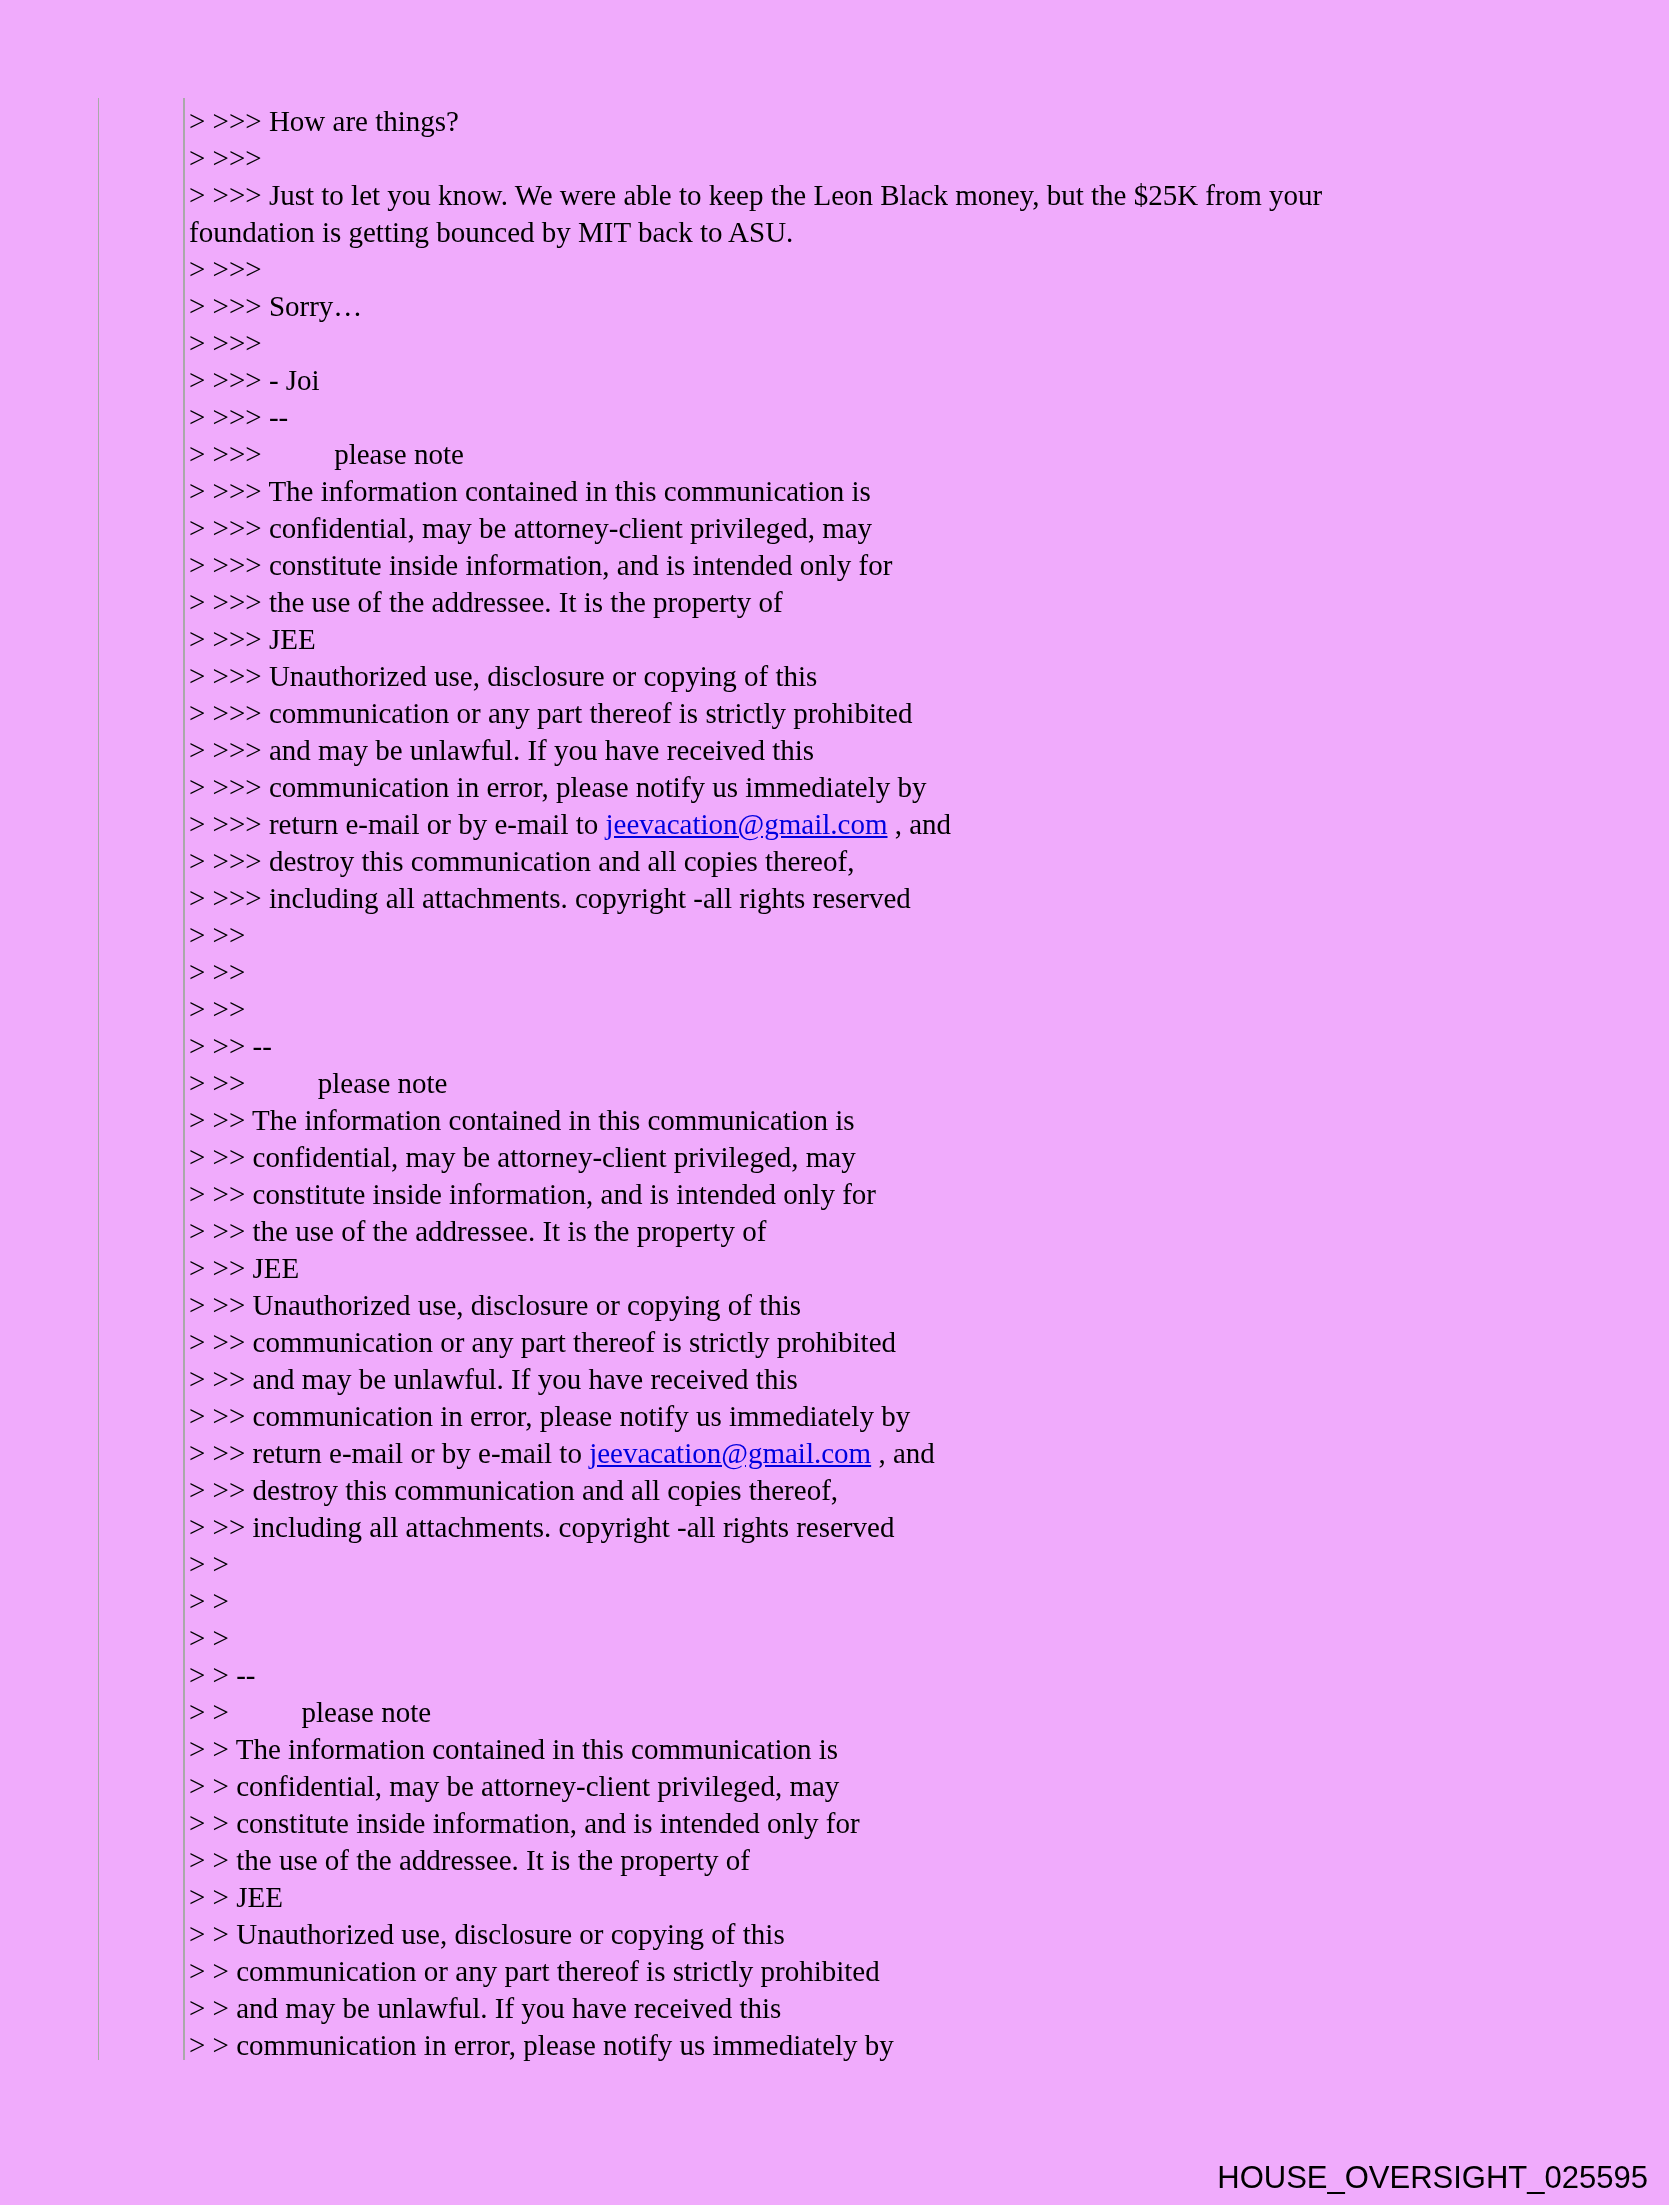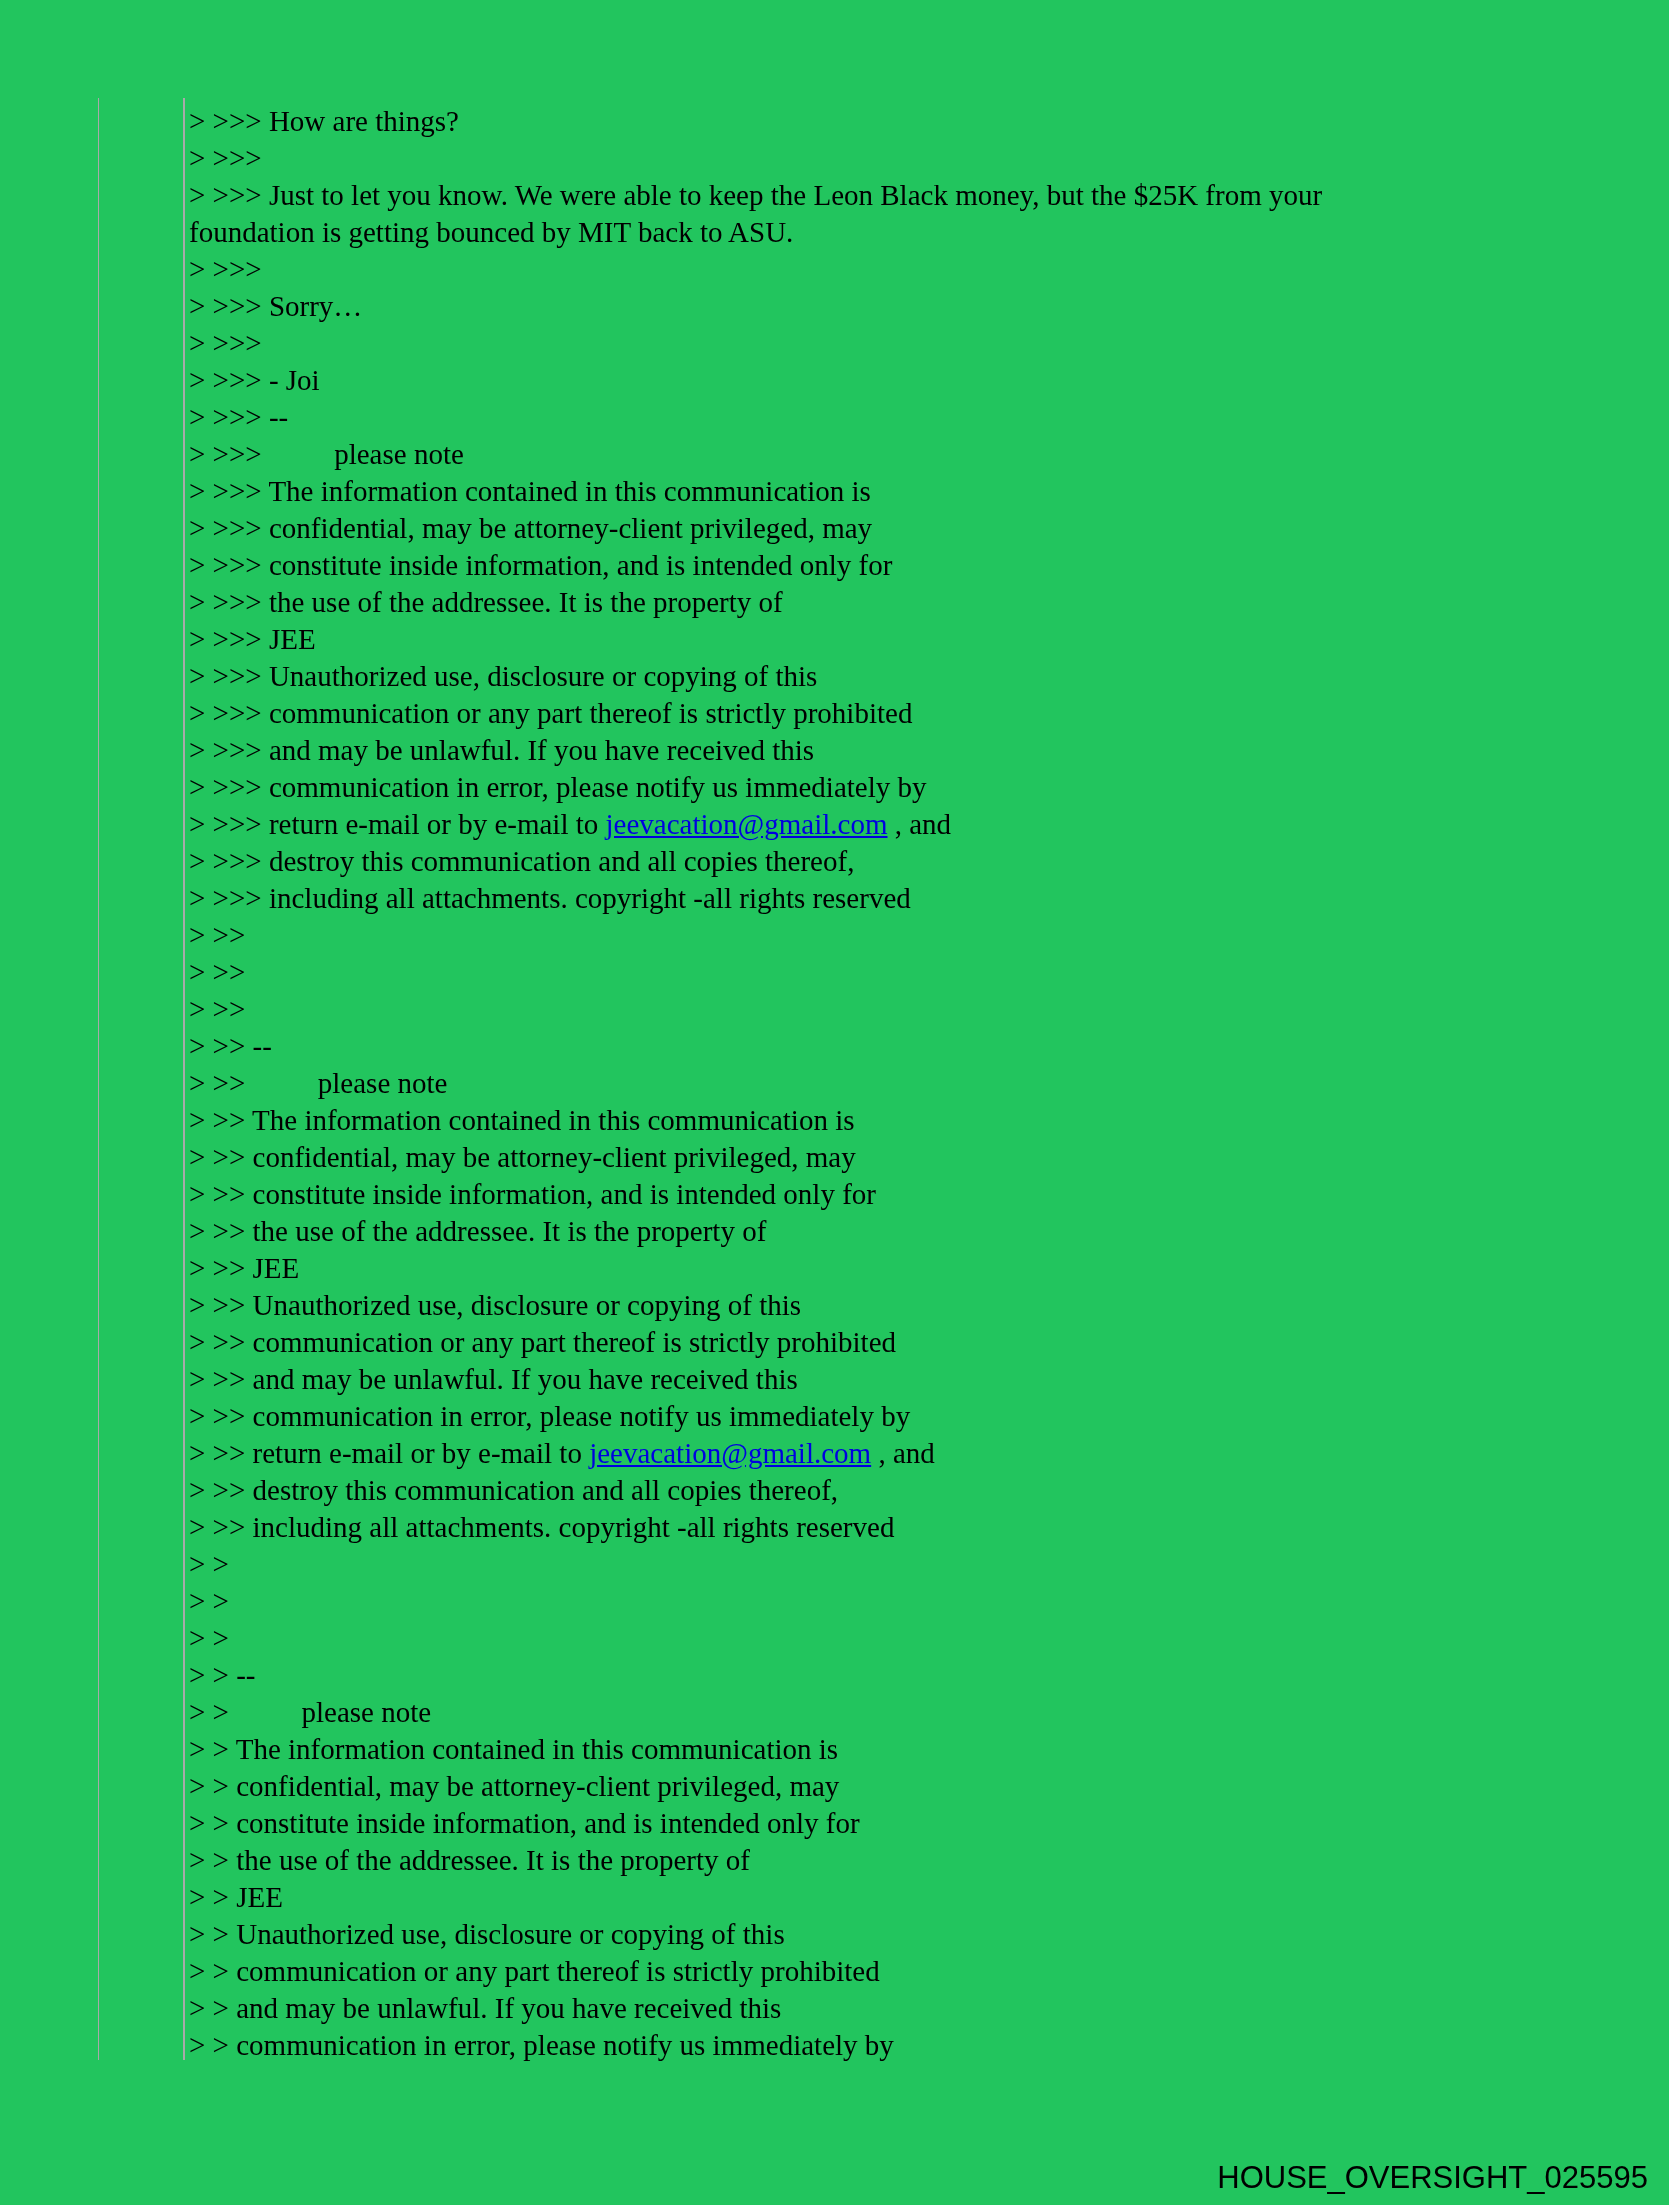--- a/index.html
+++ b/index.html
@@ -52,19 +52,19 @@
     right: 21px;
     font-family: "Liberation Sans", "DejaVu Sans", sans-serif;
     font-size: 31px;
     color: #000000;
     white-space: nowrap;
   }
 </style>
 </head>
 <body>
 
-<div class="page" style="background: #22c55e; text-decoration: underline;">
+<div class="page" style="background: #f0abfc; text-decoration: underline;">
   <div class="quote-bar outer" style="background: rgb(169, 169, 169);"></div>
   <div class="quote-bar inner" style="background: rgb(169, 169, 169);"></div>
   <div class="email-body" style="color: rgb(0, 0, 0);"><div class="line">&gt; &gt;&gt;&gt; How are things?</div><div class="line">&gt; &gt;&gt;&gt;</div><div class="line">&gt; &gt;&gt;&gt; Just to let you know. We were able to keep the Leon Black money, but the $25K from your</div><div class="line">foundation is getting bounced by MIT back to ASU.</div><div class="line">&gt; &gt;&gt;&gt;</div><div class="line">&gt; &gt;&gt;&gt; Sorry…</div><div class="line">&gt; &gt;&gt;&gt;</div><div class="line">&gt; &gt;&gt;&gt; - Joi</div><div class="line">&gt; &gt;&gt;&gt; --</div><div class="line">&gt; &gt;&gt;&gt;          please note</div><div class="line">&gt; &gt;&gt;&gt; The information contained in this communication is</div><div class="line">&gt; &gt;&gt;&gt; confidential, may be attorney-client privileged, may</div><div class="line">&gt; &gt;&gt;&gt; constitute inside information, and is intended only for</div><div class="line">&gt; &gt;&gt;&gt; the use of the addressee. It is the property of</div><div class="line">&gt; &gt;&gt;&gt; JEE</div><div class="line">&gt; &gt;&gt;&gt; Unauthorized use, disclosure or copying of this</div><div class="line">&gt; &gt;&gt;&gt; communication or any part thereof is strictly prohibited</div><div class="line">&gt; &gt;&gt;&gt; and may be unlawful. If you have received this</div><div class="line">&gt; &gt;&gt;&gt; communication in error, please notify us immediately by</div><div class="line"><span>&gt; &gt;&gt;&gt; return e-mail or by e-mail to </span><a class="mail-link" style="color: rgb(0, 0, 224);">jeevacation@gmail.com</a><span> , and</span></div><div class="line">&gt; &gt;&gt;&gt; destroy this communication and all copies thereof,</div><div class="line">&gt; &gt;&gt;&gt; including all attachments. copyright -all rights reserved</div><div class="line">&gt; &gt;&gt;</div><div class="line">&gt; &gt;&gt;</div><div class="line">&gt; &gt;&gt;</div><div class="line">&gt; &gt;&gt; --</div><div class="line">&gt; &gt;&gt;          please note</div><div class="line">&gt; &gt;&gt; The information contained in this communication is</div><div class="line">&gt; &gt;&gt; confidential, may be attorney-client privileged, may</div><div class="line">&gt; &gt;&gt; constitute inside information, and is intended only for</div><div class="line">&gt; &gt;&gt; the use of the addressee. It is the property of</div><div class="line">&gt; &gt;&gt; JEE</div><div class="line">&gt; &gt;&gt; Unauthorized use, disclosure or copying of this</div><div class="line">&gt; &gt;&gt; communication or any part thereof is strictly prohibited</div><div class="line">&gt; &gt;&gt; and may be unlawful. If you have received this</div><div class="line">&gt; &gt;&gt; communication in error, please notify us immediately by</div><div class="line"><span>&gt; &gt;&gt; return e-mail or by e-mail to </span><a class="mail-link" style="color: rgb(0, 0, 224);">jeevacation@gmail.com</a><span> , and</span></div><div class="line">&gt; &gt;&gt; destroy this communication and all copies thereof,</div><div class="line">&gt; &gt;&gt; including all attachments. copyright -all rights reserved</div><div class="line">&gt; &gt;</div><div class="line">&gt; &gt;</div><div class="line">&gt; &gt;</div><div class="line">&gt; &gt; --</div><div class="line">&gt; &gt;          please note</div><div class="line">&gt; &gt; The information contained in this communication is</div><div class="line">&gt; &gt; confidential, may be attorney-client privileged, may</div><div class="line">&gt; &gt; constitute inside information, and is intended only for</div><div class="line">&gt; &gt; the use of the addressee. It is the property of</div><div class="line">&gt; &gt; JEE</div><div class="line">&gt; &gt; Unauthorized use, disclosure or copying of this</div><div class="line">&gt; &gt; communication or any part thereof is strictly prohibited</div><div class="line">&gt; &gt; and may be unlawful. If you have received this</div><div class="line">&gt; &gt; communication in error, please notify us immediately by</div></div>
   <div class="bates">HOUSE_OVERSIGHT_025595</div>
 </div>
 
 
 </body></html>

